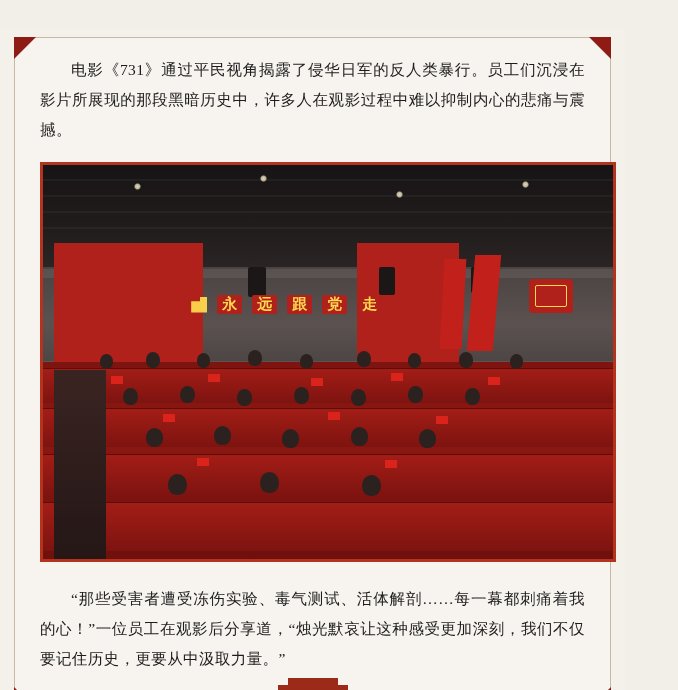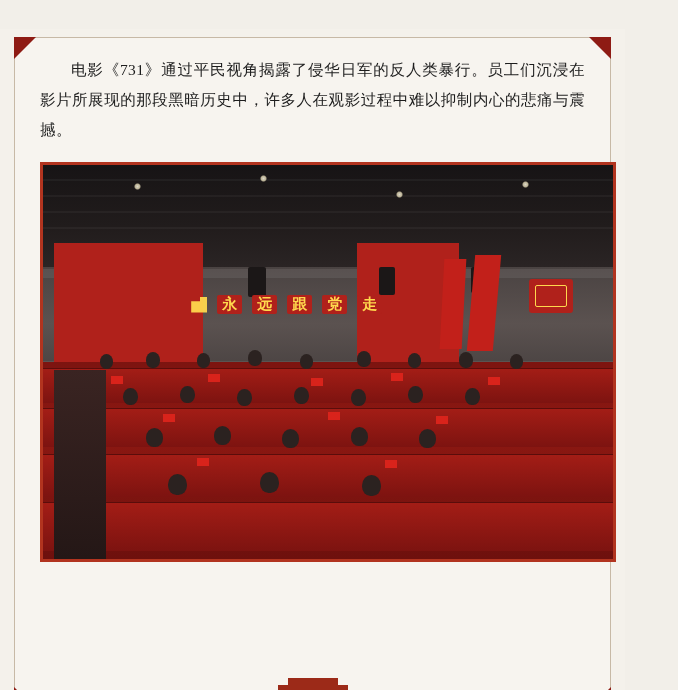--- a/index.html
+++ b/index.html
@@ -284,20 +284,21 @@
           <div class="mini-flag" style="left:50%; top:50px;"></div>
           <div class="mini-flag" style="left:69%; top:54px;"></div>
           <div class="mini-flag" style="left:27%; top:96px;"></div>
           <div class="mini-flag" style="left:60%; top:98px;"></div>
         </div>
 
         <div class="aisle"></div>
       </div>
     </div>
 
+    <p class="para second">“那些受害者遭受冻伤实验、毒气测试、活体解剖……每一幕都刺痛着我的心！”一位员工在观影后分享道，“烛光默哀让这种感受更加深刻，我们不仅要记住历史，更要从中汲取力量。”</p>
   </div>
 
   <div class="footer-orn">
     <div class="gate-top"></div>
     <div class="gate-mid"></div>
     <div class="gate-base"></div>
     <div class="gate-door" style="left:16px;"></div>
     <div class="gate-door" style="left:32px;"></div>
     <div class="gate-door" style="left:48px;"></div>
     <div class="gate-door" style="left:64px;"></div>

